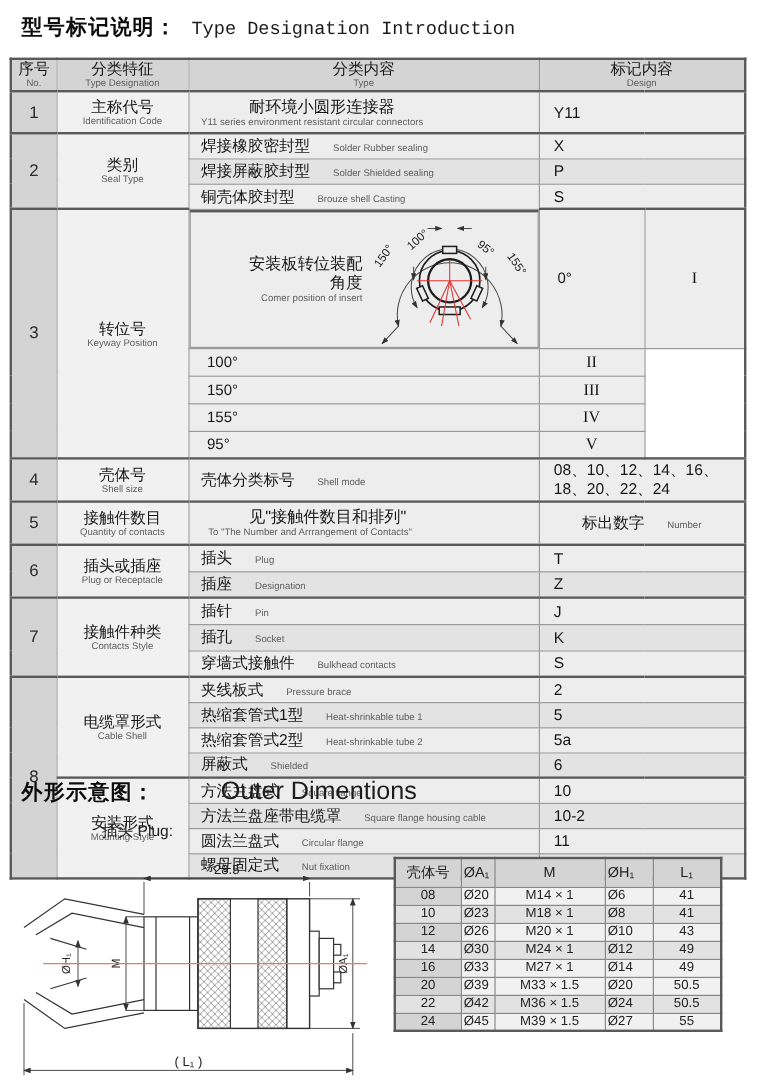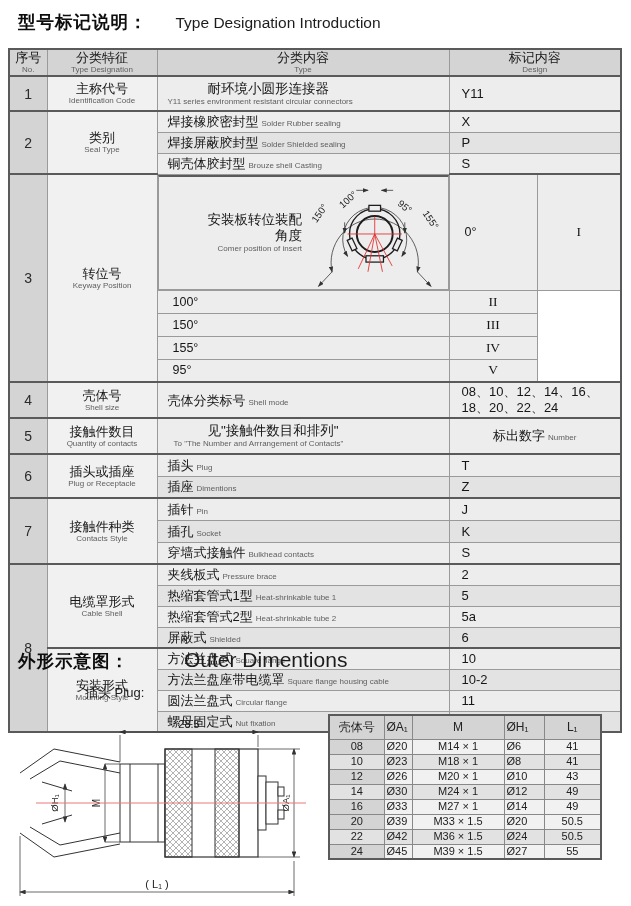--- a/index.html
+++ b/index.html
@@ -3,21 +3,21 @@
 <meta charset="utf-8">
 <style>
   :root{
     --header_bg:#d4d4d4; --cell_bg:#ededed; --cell_alt_bg:#e3e3e3; --feature_bg:#f1f1f1;
     --border_dark:#5a5a5a; --border_light:#9a9a9a; --centerline_red:#e87878; --diagram_red:#e23030;
   }
   *{box-sizing:border-box; margin:0; padding:0;}
   html,body{background:#fff;}
   body{width:631px;height:906px;position:relative;font-family:"Liberation Sans",sans-serif;color:#1a1a1a;overflow:hidden;}
 
-  .t1{position:absolute;left:18px;top:10px;display:flex;align-items:baseline;gap:28px;}
+  .t1{position:absolute;left:18px;top:10px;display:flex;align-items:baseline;gap:12px;font-family:Liberation Mono, monospace;}
   .t1 .c{font-size:17.5px;font-weight:bold;color:#0d0d0d;letter-spacing:1px;}
   .t1 .e{font-size:15.5px;color:#1c1c1c;}
   .t2{position:absolute;left:18px;top:648px;display:flex;align-items:baseline;gap:8px;}
   .t2 .c{font-size:17.5px;font-weight:bold;color:#0d0d0d;letter-spacing:1px;}
   .t2 .e{font-size:21px;color:#1c1c1c;margin-left:47px;}
   .plug{position:absolute;left:85px;top:684px;font-size:13px;color:#1c1c1c;}
 
   .mtw{position:absolute;left:8px;top:48px;}
   table.mt{border-collapse:collapse;width:612px;table-layout:fixed;border:2px solid var(--border_dark);}
   .mt td{border:1px solid var(--border_light);padding:0;vertical-align:middle;overflow:hidden;}
@@ -28,21 +28,21 @@
   .mt td.feat{background:var(--feature_bg);text-align:center;}
   .mt td.cont{background:var(--cell_bg);padding-left:10px;}
   .mt td.code{background:var(--cell_bg);padding-left:12px;font-size:13px;color:#161616;}
   .mt td.ang{background:var(--cell_bg);padding-left:15px;font-size:12.5px;color:#161616;}
   .mt td.rom{background:var(--cell_bg);text-align:center;font-family:"Liberation Serif",serif;font-size:13.5px;color:#161616;}
   .mt tr.alt td.cont,.mt tr.alt td.code,.mt tr.alt td.ang,.mt tr.alt td.rom{background:var(--cell_alt_bg);}
   .zh{font-size:13px;color:#161616;line-height:15px;}
   .zh2{font-size:13.5px;color:#161616;line-height:16px;margin-left:40px;}
   .en{font-size:8px;color:#5e5e5e;line-height:10px;}
   .zi{font-size:13px;color:#161616;}
-  .ei{font-size:8px;color:#5e5e5e;margin-left:3px;}
+  .ei{font-size:8px;color:#5e5e5e;margin-left:19px;}
   .h34{height:20px}.h35{height:35px}.h21{height:21px}.h23{height:23px}.h36{height:36px}.h22{height:22px}
   .dsl{font-size:13px;line-height:16.5px;color:#161616;}
   .kwcell{display:flex;align-items:center;}
   .kwtext{width:142px;text-align:right;}
   .ctr{text-align:center;padding-left:0 !important;}
 
   .dtw{position:absolute;left:328px;top:714px;}
   table.dt{border-collapse:collapse;table-layout:fixed;border:2px solid var(--border_dark);}
   .dt td{border:1px solid #888;padding:0;font-size:11px;color:#222;text-align:center;background:#f1f1f1;height:15px;line-height:13px;}
   .dt tr.alt td{background:#e2e2e2;}
@@ -225,21 +225,21 @@
   <tr class="major h22">
     <td class="num" rowspan="2"><span class="n">6</span></td>
     <td class="feat" rowspan="2">
             <div class="zh">插头或插座</div>
             <div class="en">Plug or Receptacle</div>
           </td>
     <td class="cont"><span class="zi">插头</span><span class="ei">Plug</span></td>
     <td class="code" colspan="2">T</td>
   </tr>
   <tr class="alt h22">
-    <td class="cont"><span class="zi">插座</span><span class="ei">Dimentions</span></td>
+    <td class="cont"><span class="zi">插座</span><span class="ei">Designation</span></td>
     <td class="code" colspan="2">Z</td>
   </tr>
 
   <tr class="major h22">
     <td class="num" rowspan="3"><span class="n">7</span></td>
     <td class="feat" rowspan="3">
             <div class="zh">接触件种类</div>
             <div class="en">Contacts Style</div>
           </td>
     <td class="cont"><span class="zi">插针</span><span class="ei">Pin</span></td>

